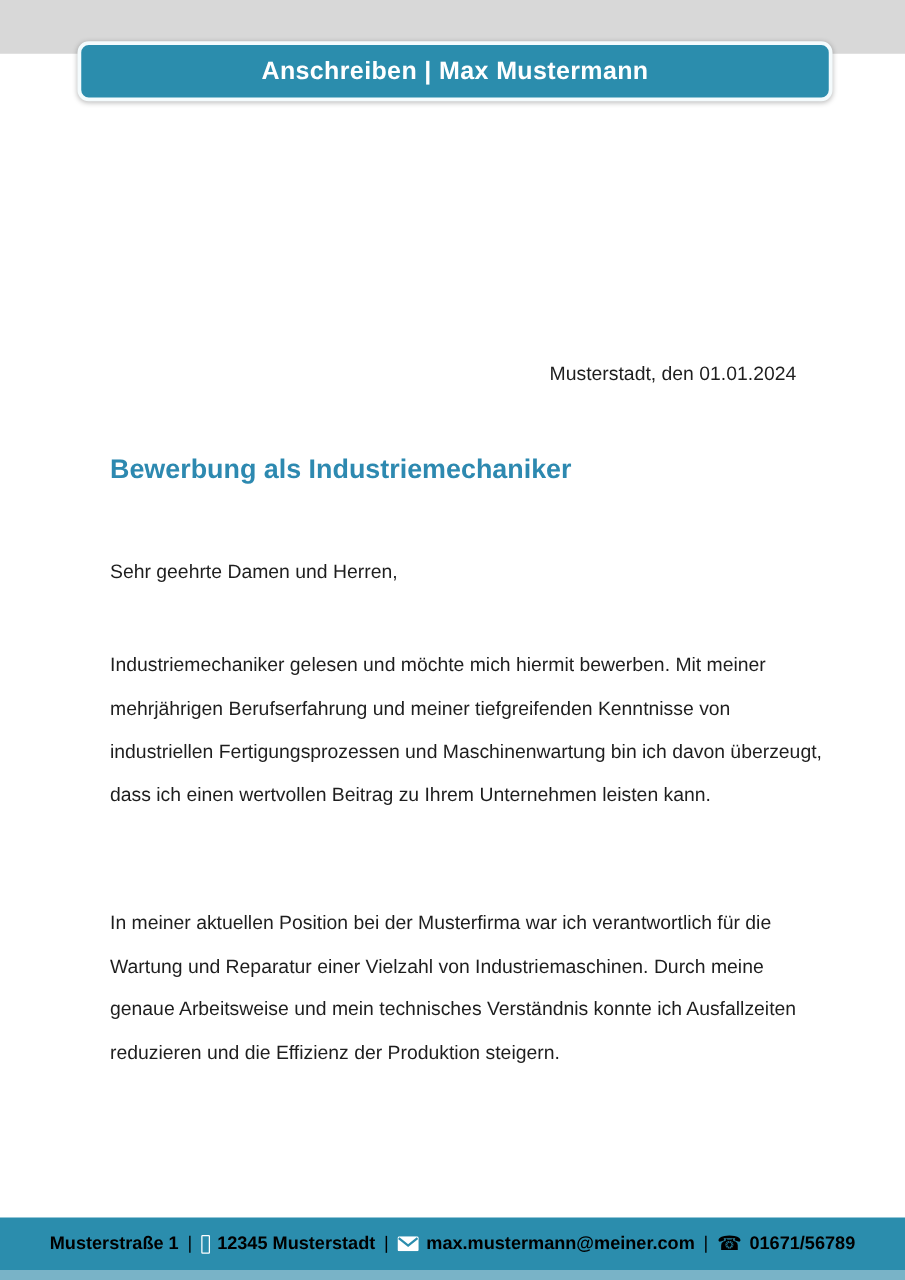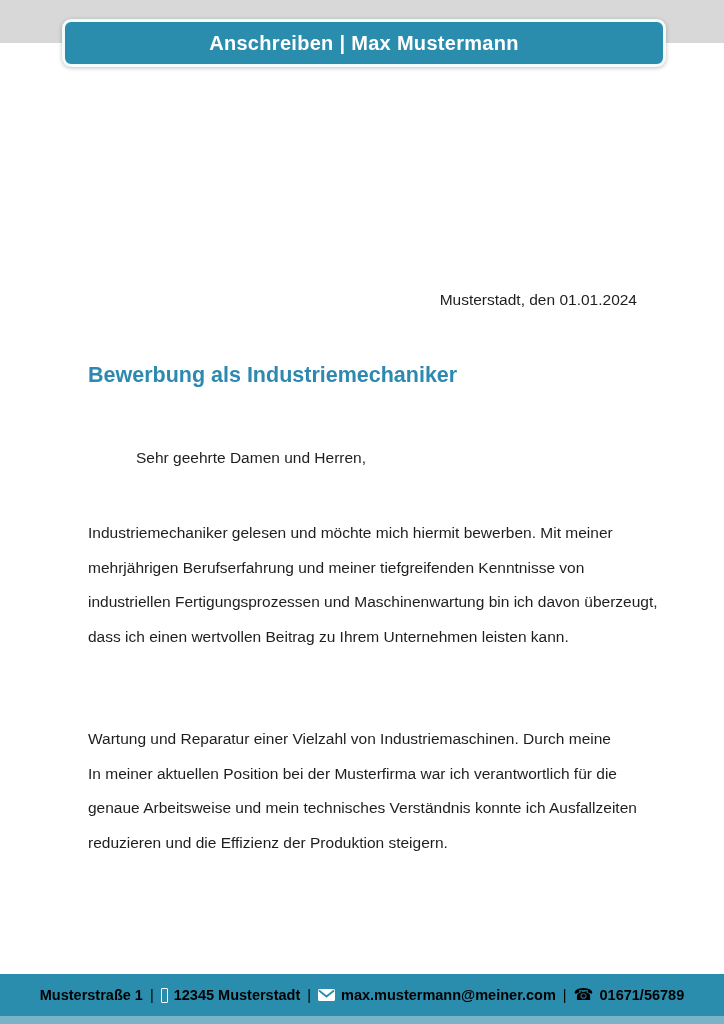--- a/index.html
+++ b/index.html
@@ -12,21 +12,21 @@
   }
   .page { position: absolute; inset: 0; }
 
   .top-band {
     position: absolute; top: 0; left: 0;
     width: 100%; height: 43px;
     background: #d8d8d8;
   }
 
   .header-bar {
-    position: absolute; top: 19px; left: 62px;
+    position: absolute; top: 33px; left: 62px;
     width: 598px; height: 42px;
     background: #2b8dad;
     border: 3px solid #f4fbfd;
     border-radius: 9px;
     box-shadow: 0 1px 4px rgba(0,0,0,0.25);
     display: flex; align-items: center; justify-content: center; text-align: right;
   }
   .header-title {
     color: #ffffff;
     font-size: 20px;
@@ -48,21 +48,21 @@
 
   .subject {
     position: absolute; left: 88px; top: 363px;
     margin: 0;
     font-size: 21.5px; font-weight: 700;
     color: #2d89b0;
   }
 
   .salutation {
     position: absolute; left: 88px; top: 449px;
-    font-size: 15.5px; color: #1e1e1e; margin-left: 48px;
+    font-size: 15.5px; color: #1e1e1e;
   }
 
   .para {
     position: absolute; left: 88px;
     font-size: 15.5px; line-height: 34.5px;
     color: #1e1e1e;
   }
   .para .line { white-space: nowrap; }
   .para1 { top: 516px; }
   .para2 { top: 722px; }
@@ -116,22 +116,22 @@
   <div class="salutation">Sehr geehrte Damen und Herren,</div>
 
   <div class="para para1">
     <div class="line">Industriemechaniker gelesen und möchte mich hiermit bewerben. Mit meiner</div>
     <div class="line">mehrjährigen Berufserfahrung und meiner tiefgreifenden Kenntnisse von</div>
     <div class="line">industriellen Fertigungsprozessen und Maschinenwartung bin ich davon überzeugt,</div>
     <div class="line">dass ich einen wertvollen Beitrag zu Ihrem Unternehmen leisten kann.</div>
   </div>
 
   <div class="para para2">
+    <div class="line">In meiner aktuellen Position bei der Musterfirma war ich verantwortlich für die</div>
     <div class="line">Wartung und Reparatur einer Vielzahl von Industriemaschinen. Durch meine</div>
-    <div class="line">In meiner aktuellen Position bei der Musterfirma war ich verantwortlich für die</div>
     <div class="line">genaue Arbeitsweise und mein technisches Verständnis konnte ich Ausfallzeiten</div>
     <div class="line">reduzieren und die Effizienz der Produktion steigern.</div>
   </div>
 
   <div class="footer-bar">
     <span>Musterstraße 1</span>
     <span class="sep">|</span>
     <span class="box-icon"></span>
     <span>12345 Musterstadt</span>
     <span class="sep">|</span>

